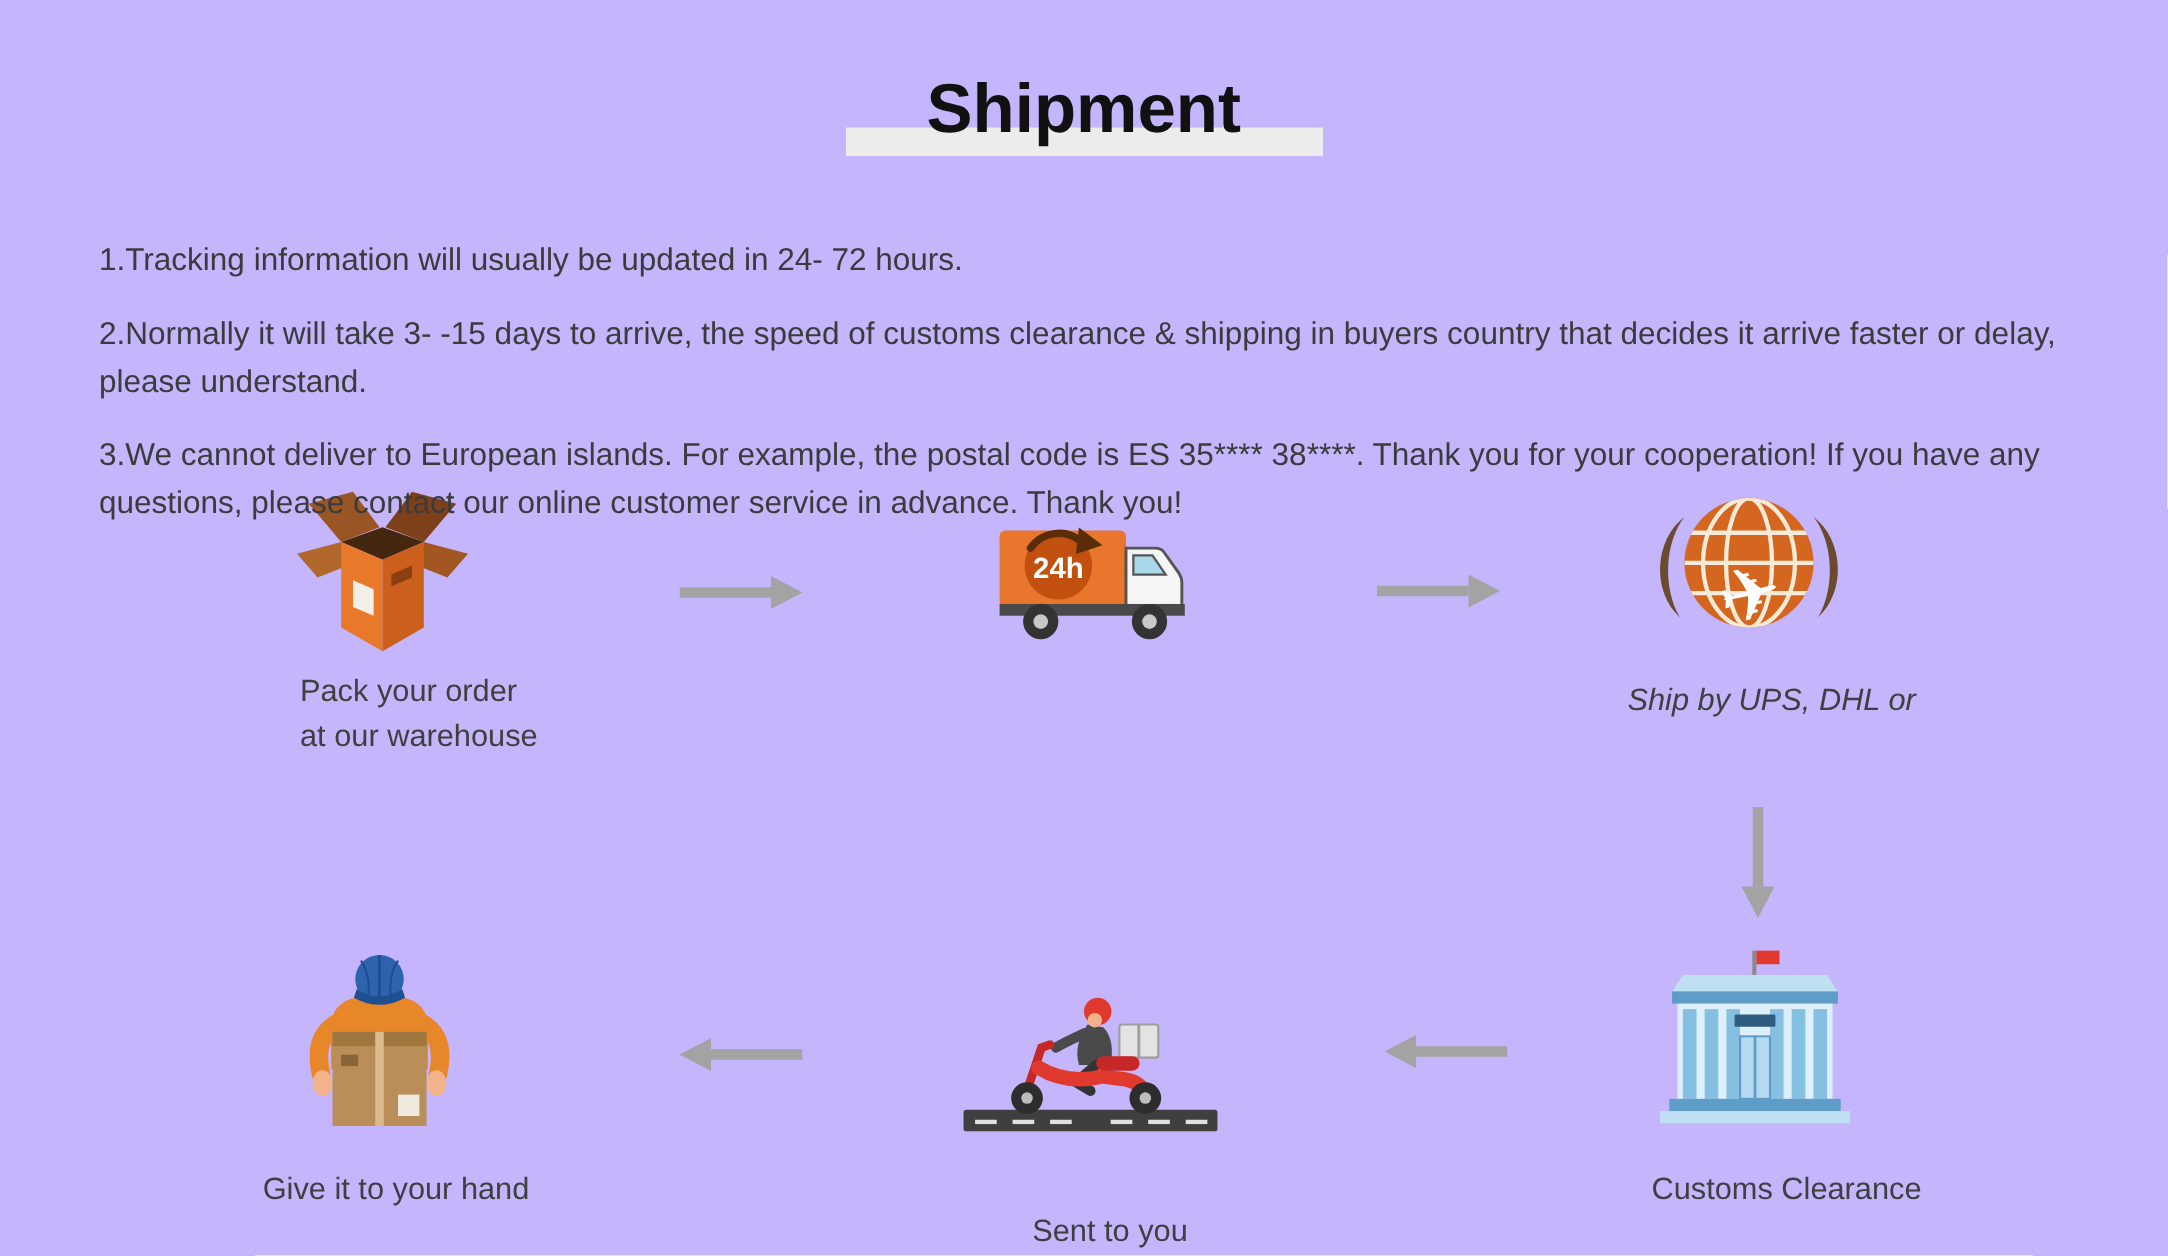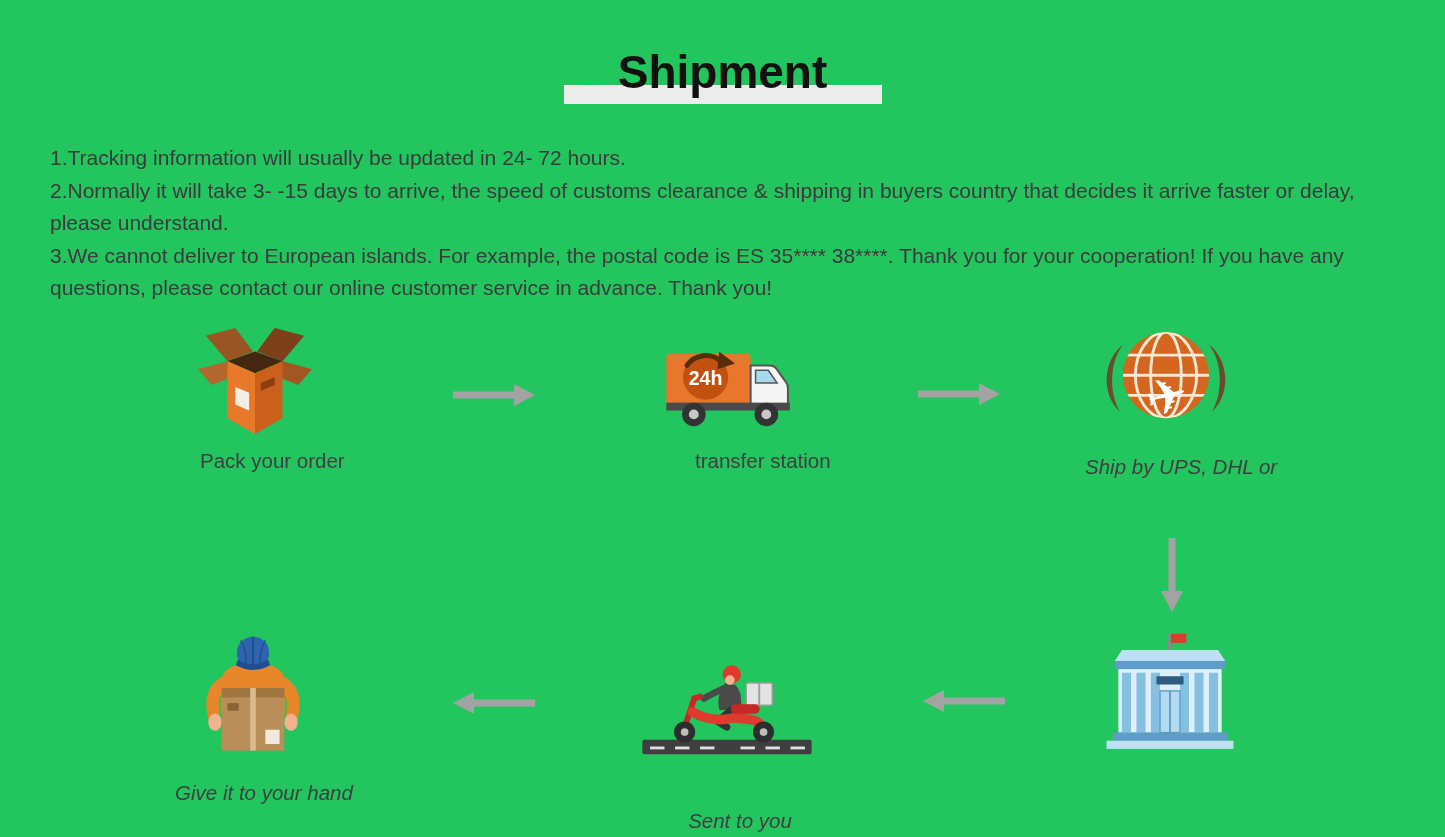--- a/index.html
+++ b/index.html
@@ -1,31 +1,31 @@
 <!DOCTYPE html>
 <html><head>
 <meta charset="utf-8">
 <style>
   * { margin:0; padding:0; box-sizing:border-box; }
   html,body { background:#ffffff; }
   body { font-family:"Liberation Sans", sans-serif; color:#3b3b3b; }
-  .stage { position:relative; width:1445px; height:837px; background:#22c55e; overflow:hidden; }
+  .stage { position:relative; width:1445px; height:837px; background:#c4b5fd; overflow:hidden; }
 
   .title-highlight { position:absolute; top:85px; left:50%; transform:translateX(-50%); width:318px; height:19px; background:#ececec; z-index:1; }
   .page-title { position:absolute; top:46px; left:0; width:100%; text-align:center; font-size:46px; line-height:1.15; font-weight:700; color:#111111; z-index:2; }
 
   .notes { position:absolute; left:50px; top:142px; width:1345px; font-size:21px; line-height:32.5px; color:#3b3b3b; z-index:2; }
-  .note { margin:0; }
+  .note { margin:16px; }
 
   .icon-abs { position:absolute; }
   .arrow { position:absolute; }
 
   .step-label { position:absolute; font-size:20.5px; line-height:30px; color:#3f3f3f; white-space:nowrap; }
   .label-left { text-align:left;margin-left:20px; }
-  .label-center { text-align:center;font-style:italic; }
+  .label-center { text-align:center; }
   .lbl-line { display:block; }
 </style>
 </head>
 <body>
 
 <div class="stage">
 
   <div class="title-highlight"></div>
   <h1 class="page-title">Shipment</h1>
 
@@ -41,20 +41,21 @@
     <polygon points="38,40 66,30 94,40 66,52" fill="#45260f"></polygon>
     <polygon points="38,40 8,48 22,64 50,53" fill="#b2672c"></polygon>
     <polygon points="94,40 124,48 110,64 82,53" fill="#a25722"></polygon>
     <polygon points="38,40 66,52 66,114 38,98" fill="#e8792b"></polygon>
     <polygon points="94,40 66,52 66,114 94,98" fill="#cd5f1d"></polygon>
     <polygon points="46,66 60,72 60,90 46,84" fill="#f4efe6"></polygon>
     <polygon points="72,62 86,56 86,64 72,70" fill="#8a3f12"></polygon>
   </svg>
   <div class="step-label label-left" style="left:180px; top:446px; width:230px;">
     <span class="lbl-line">Pack your order</span>
+    <span class="lbl-line">at our warehouse</span>
   </div>
 
   <svg class="arrow" style="left:453px; top:384px;" width="82" height="22" viewBox="0 0 82 22">
     <rect x="0" y="7.5" width="61" height="7" fill="#a3a3a3"></rect>
     <polygon points="61,0 82,11 61,22" fill="#a3a3a3"></polygon>
   </svg>
 
   <svg class="icon-abs" style="left:660px; top:336px;" width="148" height="98" viewBox="0 0 150 100">
     <rect x="6" y="18" width="86" height="52" rx="4" fill="#e8762c"></rect>
     <path d="M92 30 h20 q4 0 6 3 l10 14 q2 3 2 6 v17 h-38 Z" fill="#f5f5f5" stroke="#555555" stroke-width="2"></path>
@@ -63,21 +64,20 @@
     <circle cx="34" cy="80" r="12" fill="#333333"></circle>
       <circle cx="34" cy="80" r="5" fill="#c8c8c8"></circle>
     <circle cx="108" cy="80" r="12" fill="#333333"></circle>
       <circle cx="108" cy="80" r="5" fill="#c8c8c8"></circle>
     <circle cx="46" cy="42" r="23" fill="#c2500e"></circle>
     <path d="M27 30 A23.5 23.5 0 0 1 62 26" fill="none" stroke="#5a2d08" stroke-width="5" stroke-linecap="round"></path>
     <polygon points="60,16 76,28 58,34" fill="#5a2d08"></polygon>
     <text x="46" y="50" font-size="20" font-weight="bold" fill="#ffffff" text-anchor="middle">24h</text>
   </svg>
   <div class="step-label label-left" style="left:675px; top:446px; width:230px;">
-    <span class="lbl-line">transfer station</span>
   </div>
 
   <svg class="arrow" style="left:918px; top:383px;" width="82" height="22" viewBox="0 0 82 22">
     <rect x="0" y="7.5" width="61" height="7" fill="#a3a3a3"></rect>
     <polygon points="61,0 82,11 61,22" fill="#a3a3a3"></polygon>
   </svg>
 
   <svg class="icon-abs" style="left:1099px; top:323px;" width="134" height="116" viewBox="0 0 140 120">
     <defs>
         <clipPath id="gclip">
@@ -118,20 +118,23 @@
       <rect x="86" y="46" width="10" height="66"></rect>
       <rect x="102" y="46" width="10" height="66"></rect>
       <rect x="118" y="46" width="10" height="66"></rect>
     </g>
     <rect x="60" y="50" width="30" height="9" rx="1" fill="#2f5d80"></rect>
     <rect x="64" y="66" width="22" height="46" fill="#b5d9ef" stroke="#5e9dc8" stroke-width="1.5"></rect>
     <line x1="75" y1="66" x2="75" y2="112" stroke="#5e9dc8" stroke-width="2"></line>
     <rect x="12" y="112" width="126" height="9" fill="#5e9dc8"></rect>
     <rect x="5" y="121" width="140" height="9" fill="#bfe0f2"></rect>
   </svg>
+  <div class="step-label label-center" style="left:1080px; top:778px; width:222px;">
+    <span class="lbl-line">Customs Clearance</span>
+  </div>
 
   <svg class="arrow" style="left:923px; top:690px;" width="82" height="22" viewBox="0 0 82 22">
     <rect x="21" y="7.5" width="61" height="7" fill="#a3a3a3"></rect>
     <polygon points="21,0 0,11 21,22" fill="#a3a3a3"></polygon>
   </svg>
 
   <svg class="icon-abs" style="left:640px; top:658px;" width="174" height="101" viewBox="0 0 180 105">
     <rect x="2" y="85" width="176" height="15" rx="2" fill="#3f3f3f"></rect>
     <g fill="#e0e0e0">
       <rect x="10" y="92" width="15" height="3"></rect>

